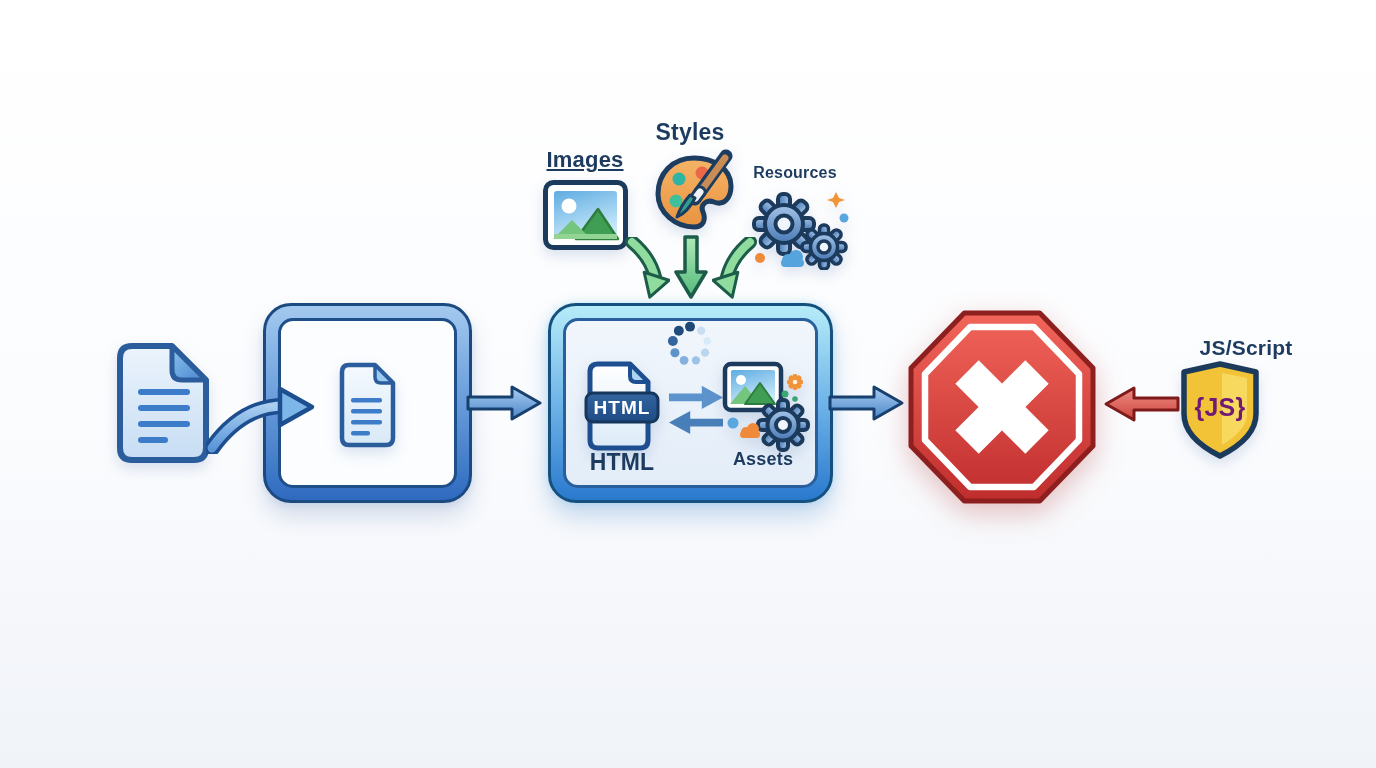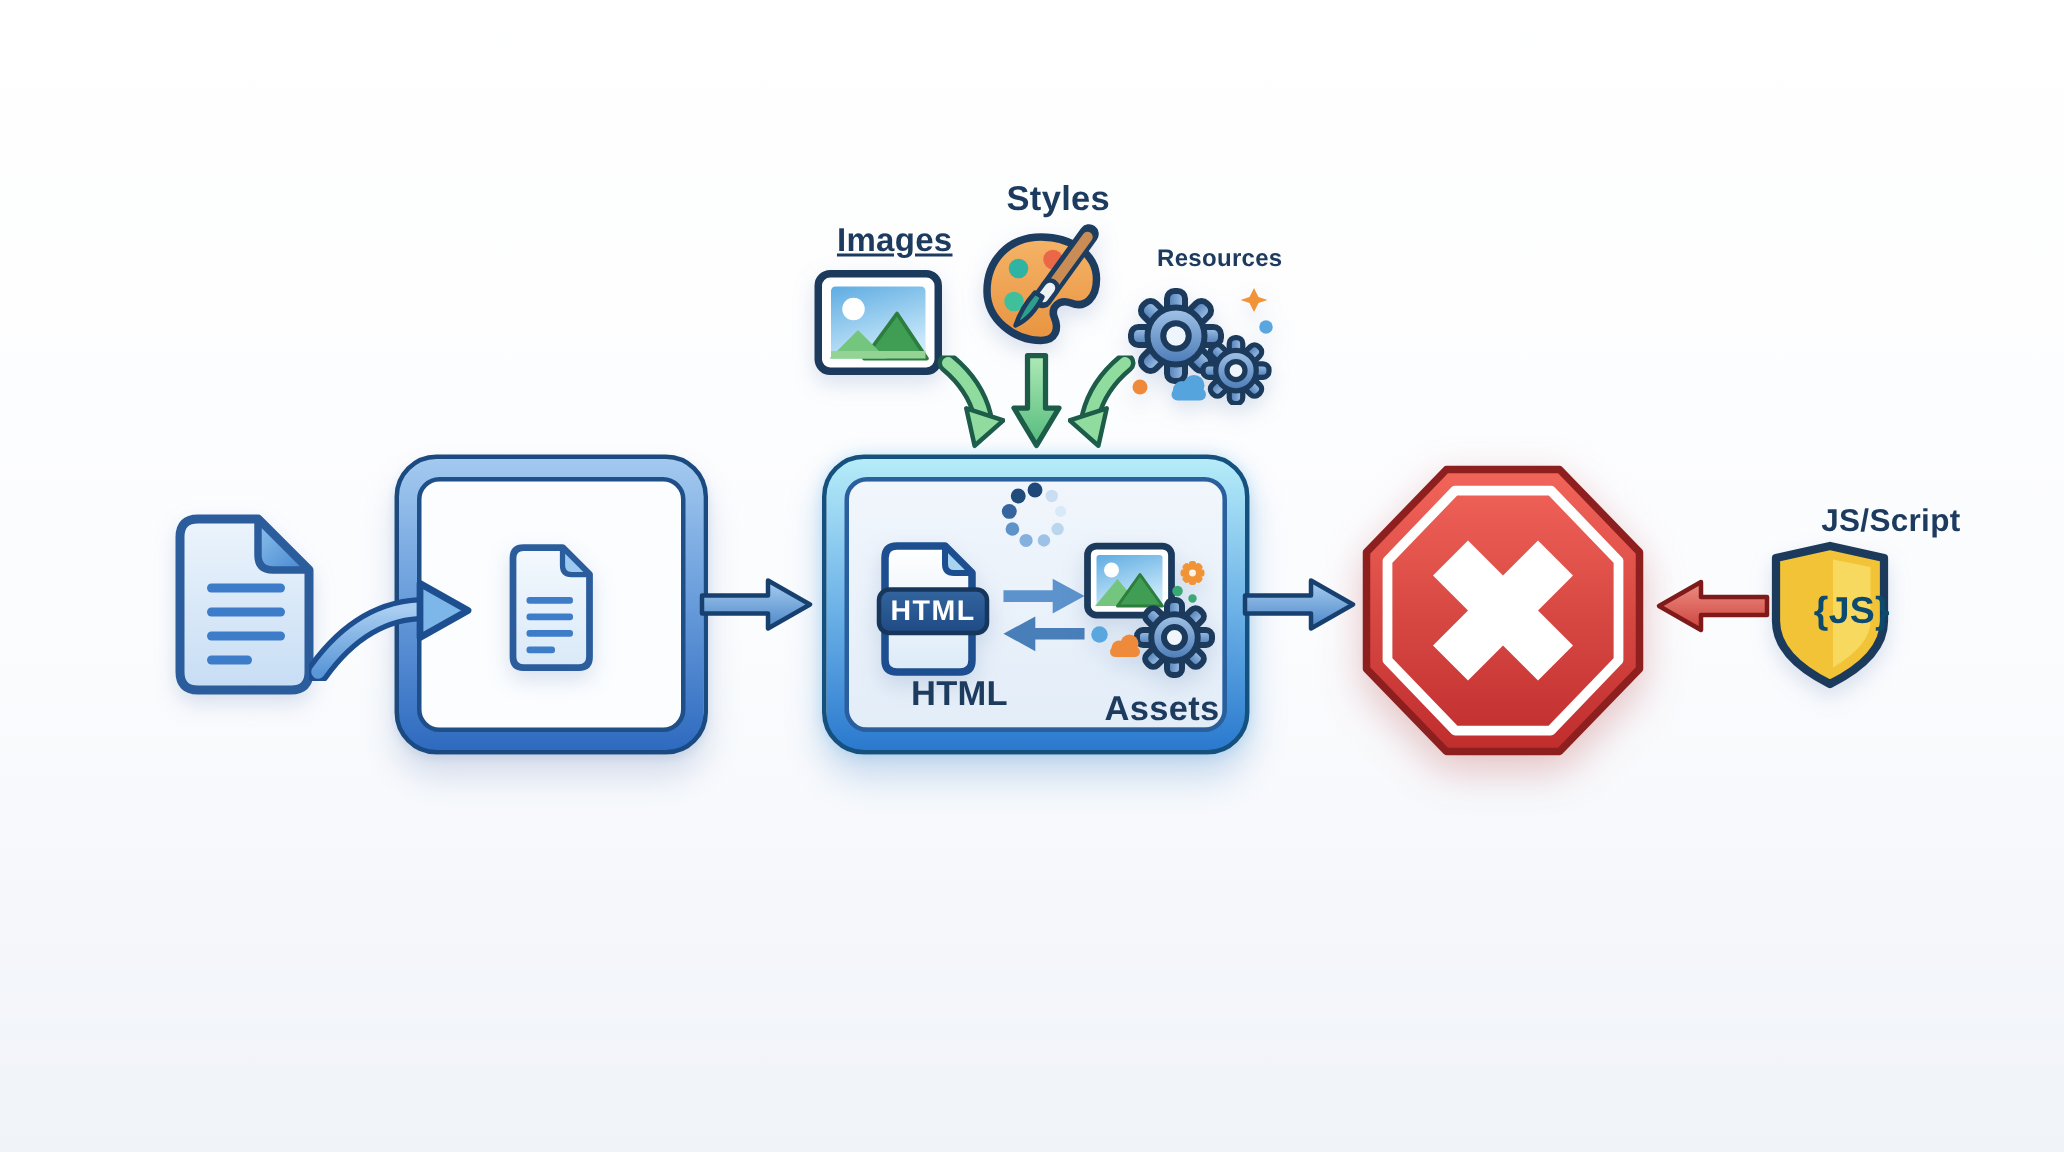--- a/index.html
+++ b/index.html
@@ -8,21 +8,21 @@
     font-family:"Liberation Sans", sans-serif;
     background:linear-gradient(180deg,#ffffff 0%,#fbfcfe 55%,#f0f3f8 100%);
     position:relative; overflow:hidden;
   }
   .abs { position:absolute; }
   .lbl {
     position:absolute;
     font-family:"Liberation Sans", sans-serif;
     font-weight:bold;
     color:#1d3b5e;
-    text-align:right;
+    text-align:center;
     letter-spacing:0.2px;
   }
   .icon-shadow { filter:drop-shadow(0 6px 7px rgba(60,100,160,0.18)); }
 
   
   .stage-box {
     position:absolute;
     border-radius:28px;
     padding:12px;
     border:3px solid #1a4a80;
@@ -307,21 +307,21 @@
     <circle cx="72" cy="36" r="3.5" fill="#3aa874"></circle>
     <circle cx="82" cy="41" r="2.8" fill="#3aa874"></circle>
     <circle cx="20" cy="65" r="5.5" fill="#5aa7e0"></circle>
     <g fill="#ef8a3a">
       <circle cx="33" cy="74" r="5"></circle>
         <circle cx="40" cy="71" r="6"></circle>
       <rect x="27" y="73" width="20" height="7" rx="3.5"></rect>
     </g>
   </svg>
 </div>
-<div class="lbl" style="left:713px; top:449px; width:100px; font-size:23px; z-index:4;margin-top:10px;">Assets</div>
+<div class="lbl" style="left:713px; top:449px; width:100px; font-size:18px; z-index:4;">Assets</div>
 
 <div class="abs" style="left:828px; top:383px; z-index:3;">
   <svg width="78" height="40" viewBox="0 0 78 40">
     <polygon points="2,14 46,14 46,4 74,20 46,36 46,26 2,26" fill="url(#gArrowBlue)" stroke="#17406e" stroke-width="3" stroke-linejoin="round"></polygon>
   </svg>
 </div>
 
 <div class="abs" style="left:902px; top:304px; filter:drop-shadow(0 10px 14px rgba(180,60,60,0.30));">
   <svg width="200" height="206" viewBox="0 0 200 206">
     <polygon points="62.3,9 137.7,9 191,64.1 191,141.9 137.7,197 62.3,197 9,141.9 9,64.1" fill="url(#gRed)" stroke="#8e1f1f" stroke-width="5" stroke-linejoin="round"></polygon>
@@ -339,13 +339,13 @@
   </svg>
 </div>
 
 <div class="lbl" style="left:1185px; top:336px; width:122px; font-size:21px;">JS/Script</div>
 <div class="abs icon-shadow" style="left:1179px; top:360px;">
   <svg width="82" height="100" viewBox="0 0 82 100">
     <path d="M41,4 L77,12 V54 Q77,78 41,96 Q5,78 5,54 V12 Z" fill="#f2c337" stroke="#1b3a5c" stroke-width="5.5" stroke-linejoin="round"></path>
     <path d="M43,13 L68,18 V54 Q68,70 43,85 Z" fill="#f8d95f"></path>
   </svg>
 </div>
-<div class="lbl" style="left:1180px; top:393px; width:80px; font-size:25px; color:#0c4a6e; z-index:4;">{JS}</div>
+<div class="lbl" style="left:1180px; top:393px; width:80px; font-size:25px; color:#701a75; z-index:4;">{JS}</div>
 
 </body></html>

